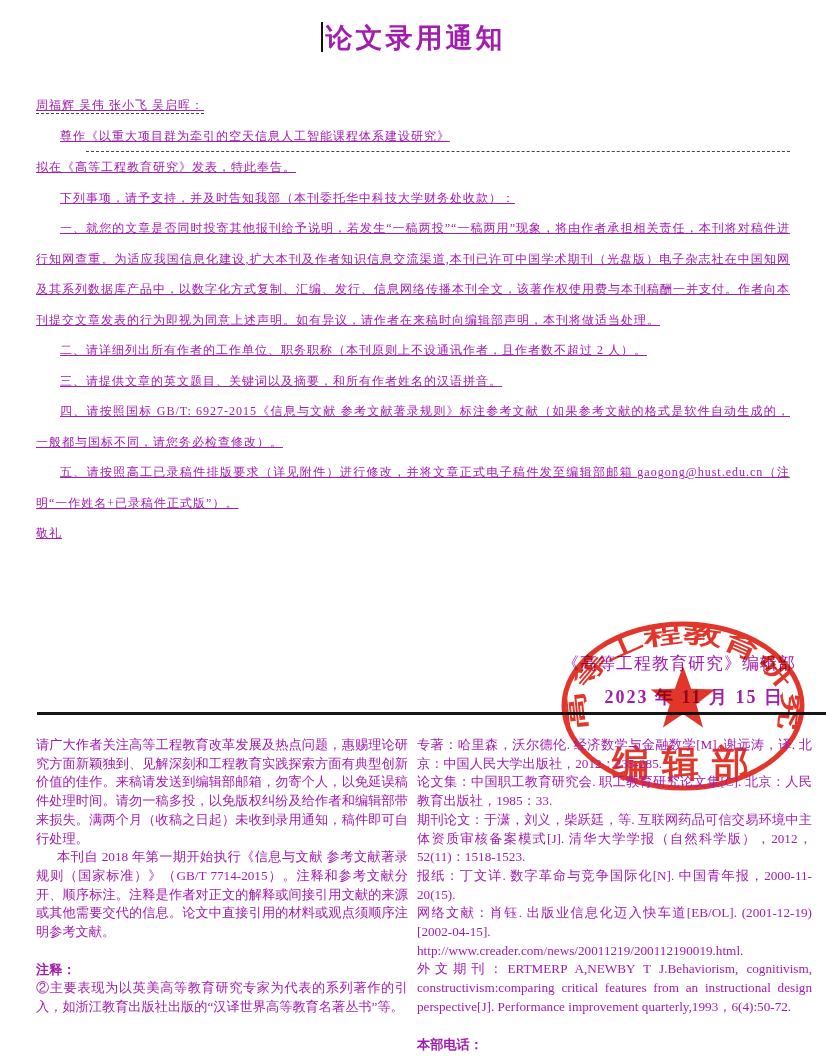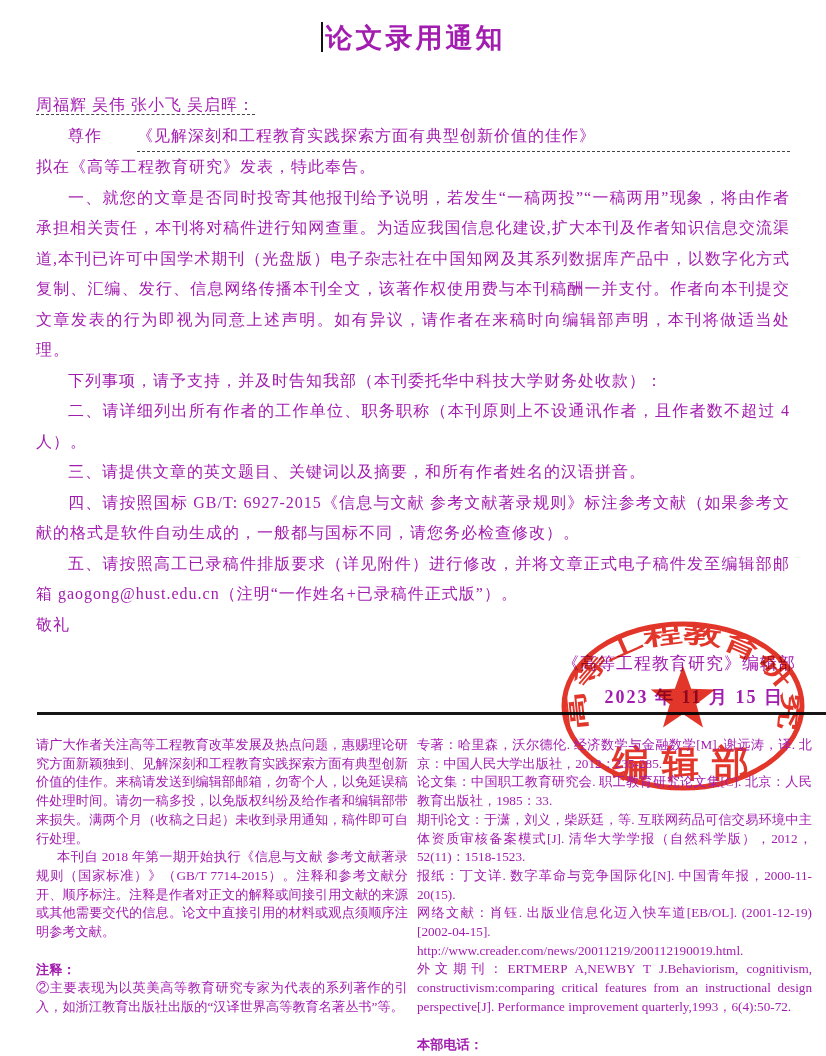--- a/index.html
+++ b/index.html
@@ -14,28 +14,29 @@
     position:absolute; top:20px; left:0; width:100%;
     text-align:center; font-size:27px; font-weight:bold; letter-spacing:3px;
   }
   .doc-title .cursor {
     display:inline-block; width:2px; height:30px; background:#111;
     vertical-align:-5px; margin-right:3px;
   }
   
   .letter {
     position:absolute; top:90px; left:36px; width:754px;
-    font-size:16px; line-height:30.5px; letter-spacing:1px;
+    font-size:12px; line-height:30.5px; letter-spacing:1px;
     text-align:justify;
+    text-decoration:underline;
   }
   .letter p { text-align:justify; }
   .indent { text-indent:2em; }
   .addressee-line { margin-bottom:0; }
   .addressee { border-bottom:1.2px dashed #444; padding-bottom:1px; }
-  .opening-line { display:flex;gap:35px; }
+  .opening-line { display:flex; }
   .opening-prefix { white-space:nowrap; padding-left:2em; }
   .title-fill { flex:1; border-bottom:1.2px dashed #444; }
   .closing-1 { text-indent:2em; margin-top:5px; }
   .closing-2 { text-indent:0; }
   
   .sign-block {
     position:absolute; top:652px; right:30px; text-align:right;
     font-size:17px; letter-spacing:1px;
   }
   .sign-date { margin-top:10px; font-size:18px; font-weight:bold; letter-spacing:2px; padding-right:12px; }
@@ -66,26 +67,26 @@
 <div class="page">
 
   <div class="doc-title">
     <span class="cursor"></span><span>论文录用通知</span>
   </div>
 
   <div class="letter">
     <p class="addressee-line"><span class="addressee">周福辉 吴伟 张小飞 吴启晖：</span></p>
     <p class="opening-line">
       <span class="opening-prefix">尊作</span>
-        <span class="title-fill">《见解深刻和工程教育实践探索方面有典型创新价值的佳作》</span>
+        <span class="title-fill">《以重大项目群为牵引的空天信息人工智能课程体系建设研究》</span>
     </p>
     <p>拟在《高等工程教育研究》发表，特此奉告。</p>
+    <p class="indent">下列事项，请予支持，并及时告知我部（本刊委托华中科技大学财务处收款）：</p>
     <p class="indent">一、就您的文章是否同时投寄其他报刊给予说明，若发生“一稿两投”“一稿两用”现象，将由作者承担相关责任，本刊将对稿件进行知网查重。为适应我国信息化建设,扩大本刊及作者知识信息交流渠道,本刊已许可中国学术期刊（光盘版）电子杂志社在中国知网及其系列数据库产品中，以数字化方式复制、汇编、发行、信息网络传播本刊全文，该著作权使用费与本刊稿酬一并支付。作者向本刊提交文章发表的行为即视为同意上述声明。如有异议，请作者在来稿时向编辑部声明，本刊将做适当处理。</p>
-    <p class="indent">下列事项，请予支持，并及时告知我部（本刊委托华中科技大学财务处收款）：</p>
-    <p class="indent">二、请详细列出所有作者的工作单位、职务职称（本刊原则上不设通讯作者，且作者数不超过 4 人）。</p>
+    <p class="indent">二、请详细列出所有作者的工作单位、职务职称（本刊原则上不设通讯作者，且作者数不超过 2 人）。</p>
     <p class="indent">三、请提供文章的英文题目、关键词以及摘要，和所有作者姓名的汉语拼音。</p>
     <p class="indent">四、请按照国标 GB/T: 6927-2015《信息与文献 参考文献著录规则》标注参考文献（如果参考文献的格式是软件自动生成的，一般都与国标不同，请您务必检查修改）。</p>
     <p class="indent">五、请按照高工已录稿件排版要求（详见附件）进行修改，并将文章正式电子稿件发至编辑部邮箱 gaogong@hust.edu.cn（注明“一作姓名+已录稿件正式版”）。</p>
     <p class="closing-2">敬礼</p>
   </div>
 
   <div class="sign-block">
     <div>《高等工程教育研究》编辑部</div>
     <div class="sign-date">2023 年 11 月 15 日</div>
   </div>

